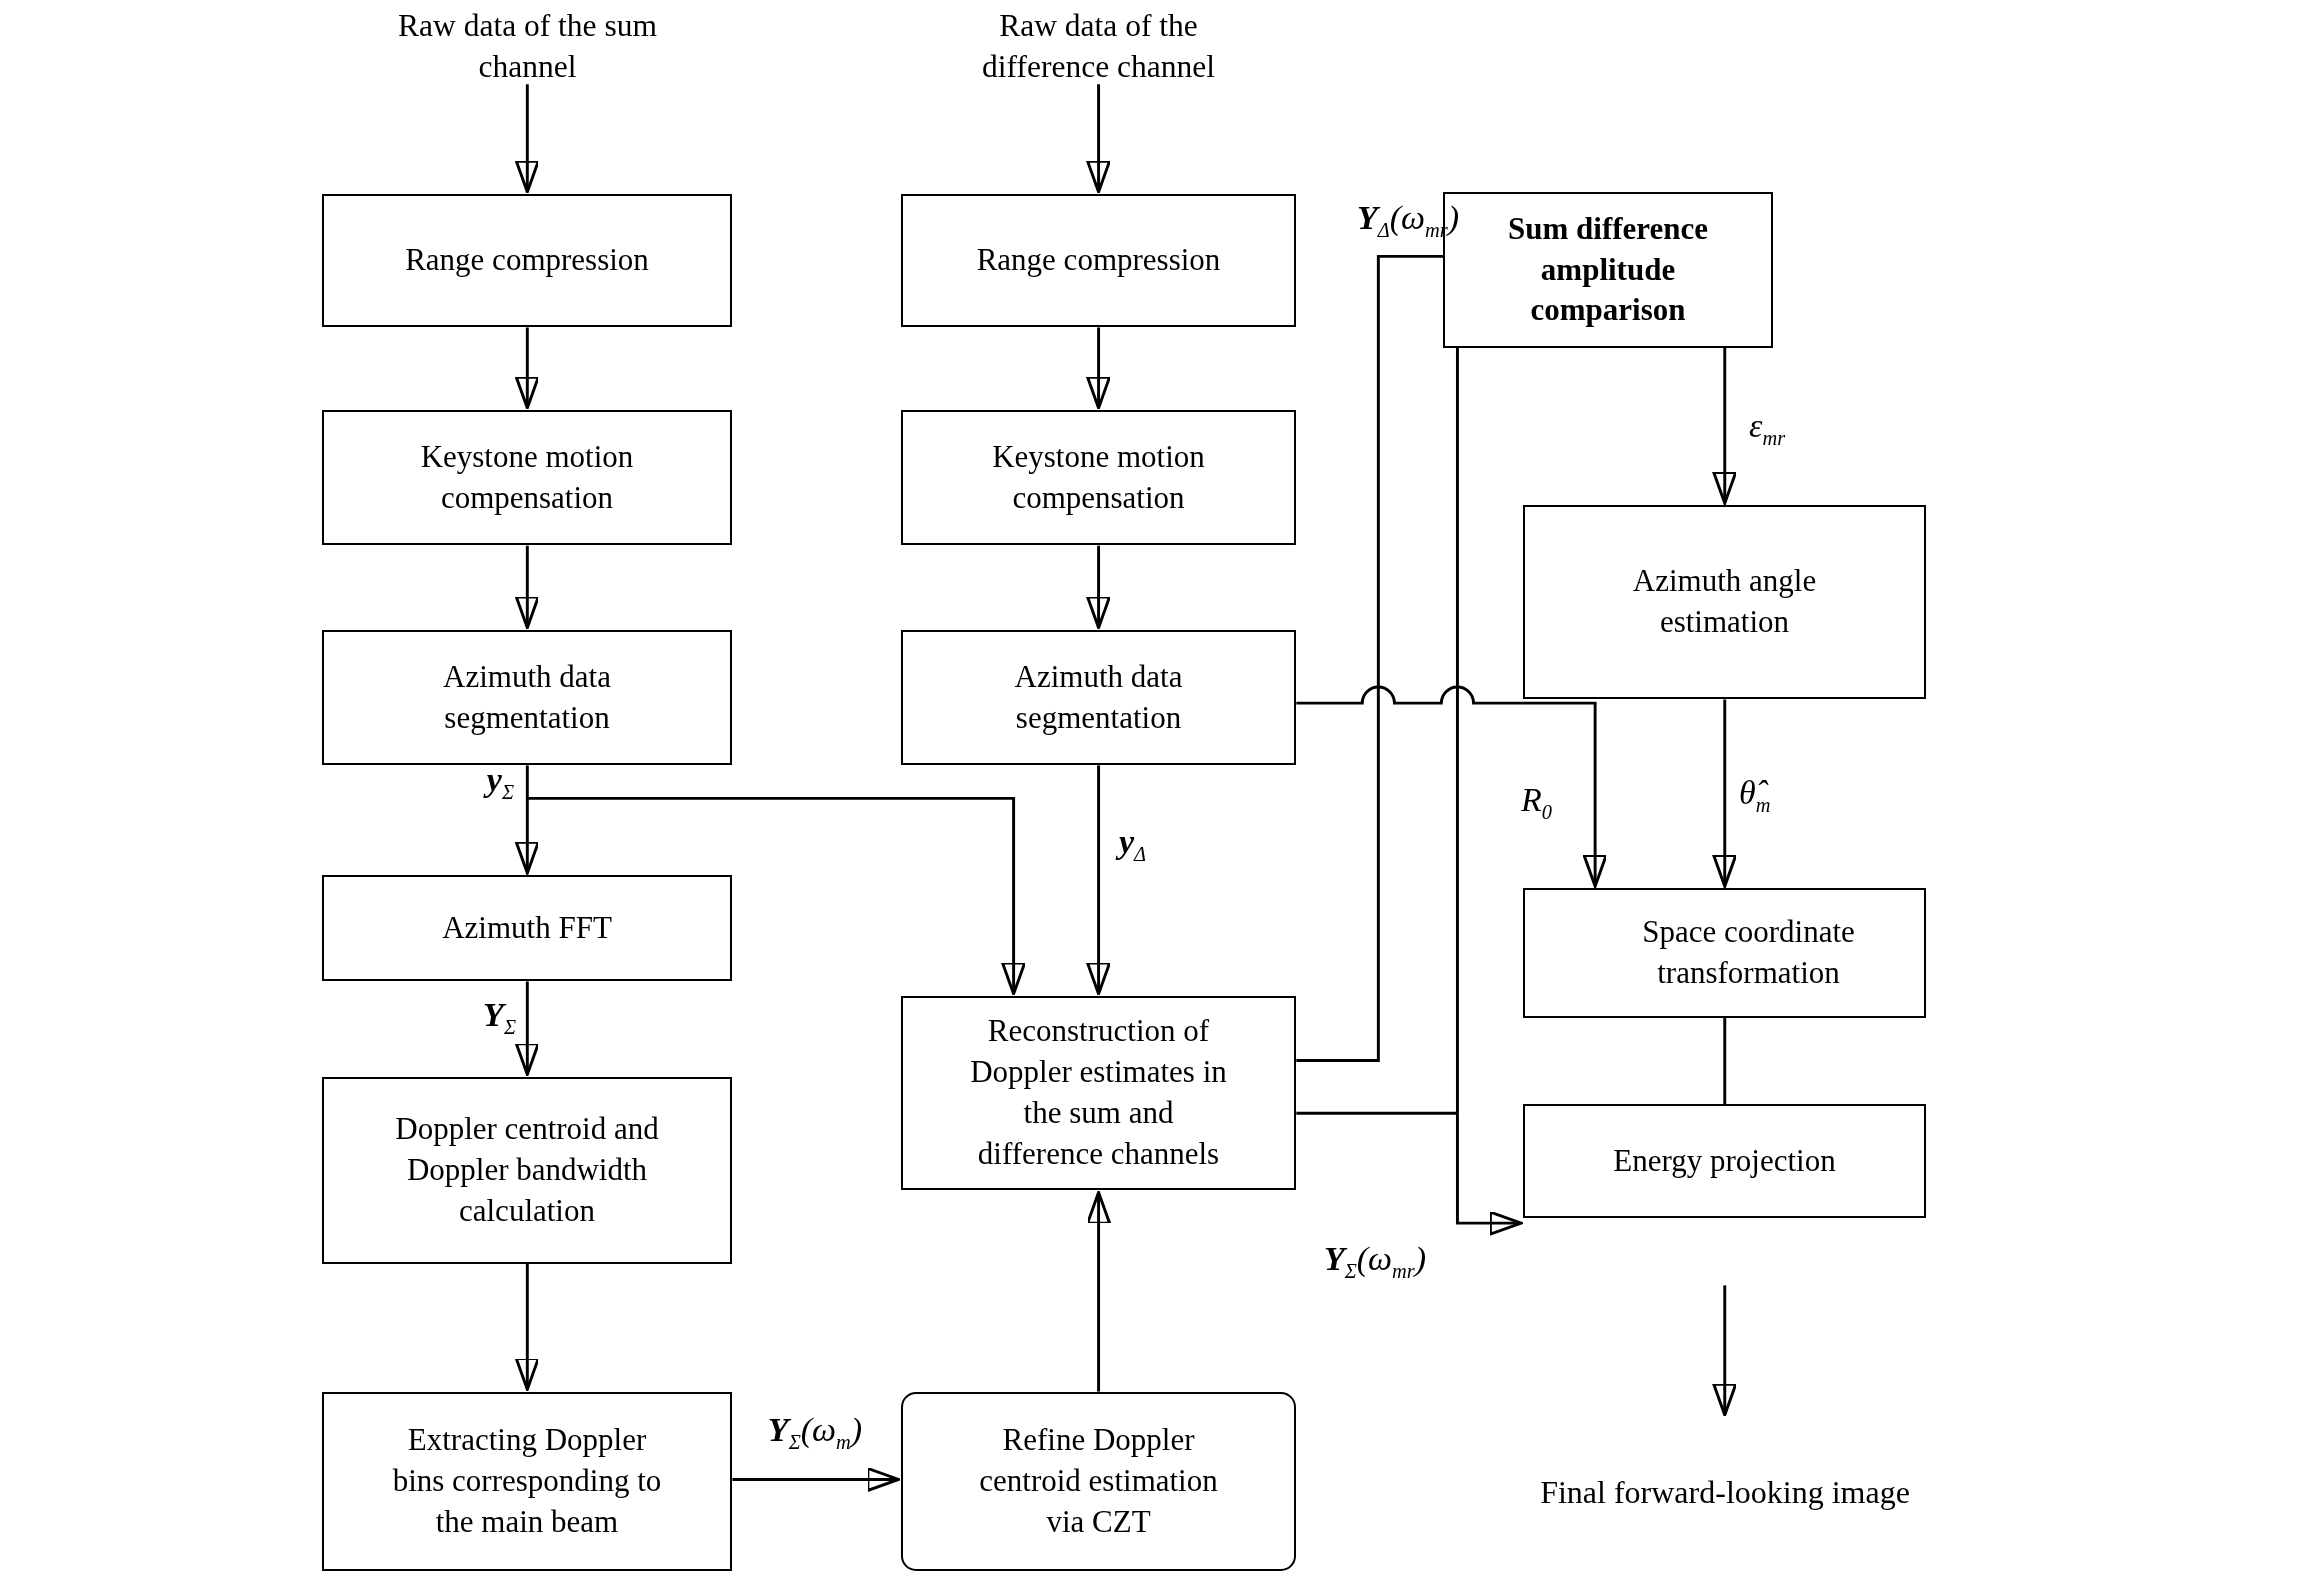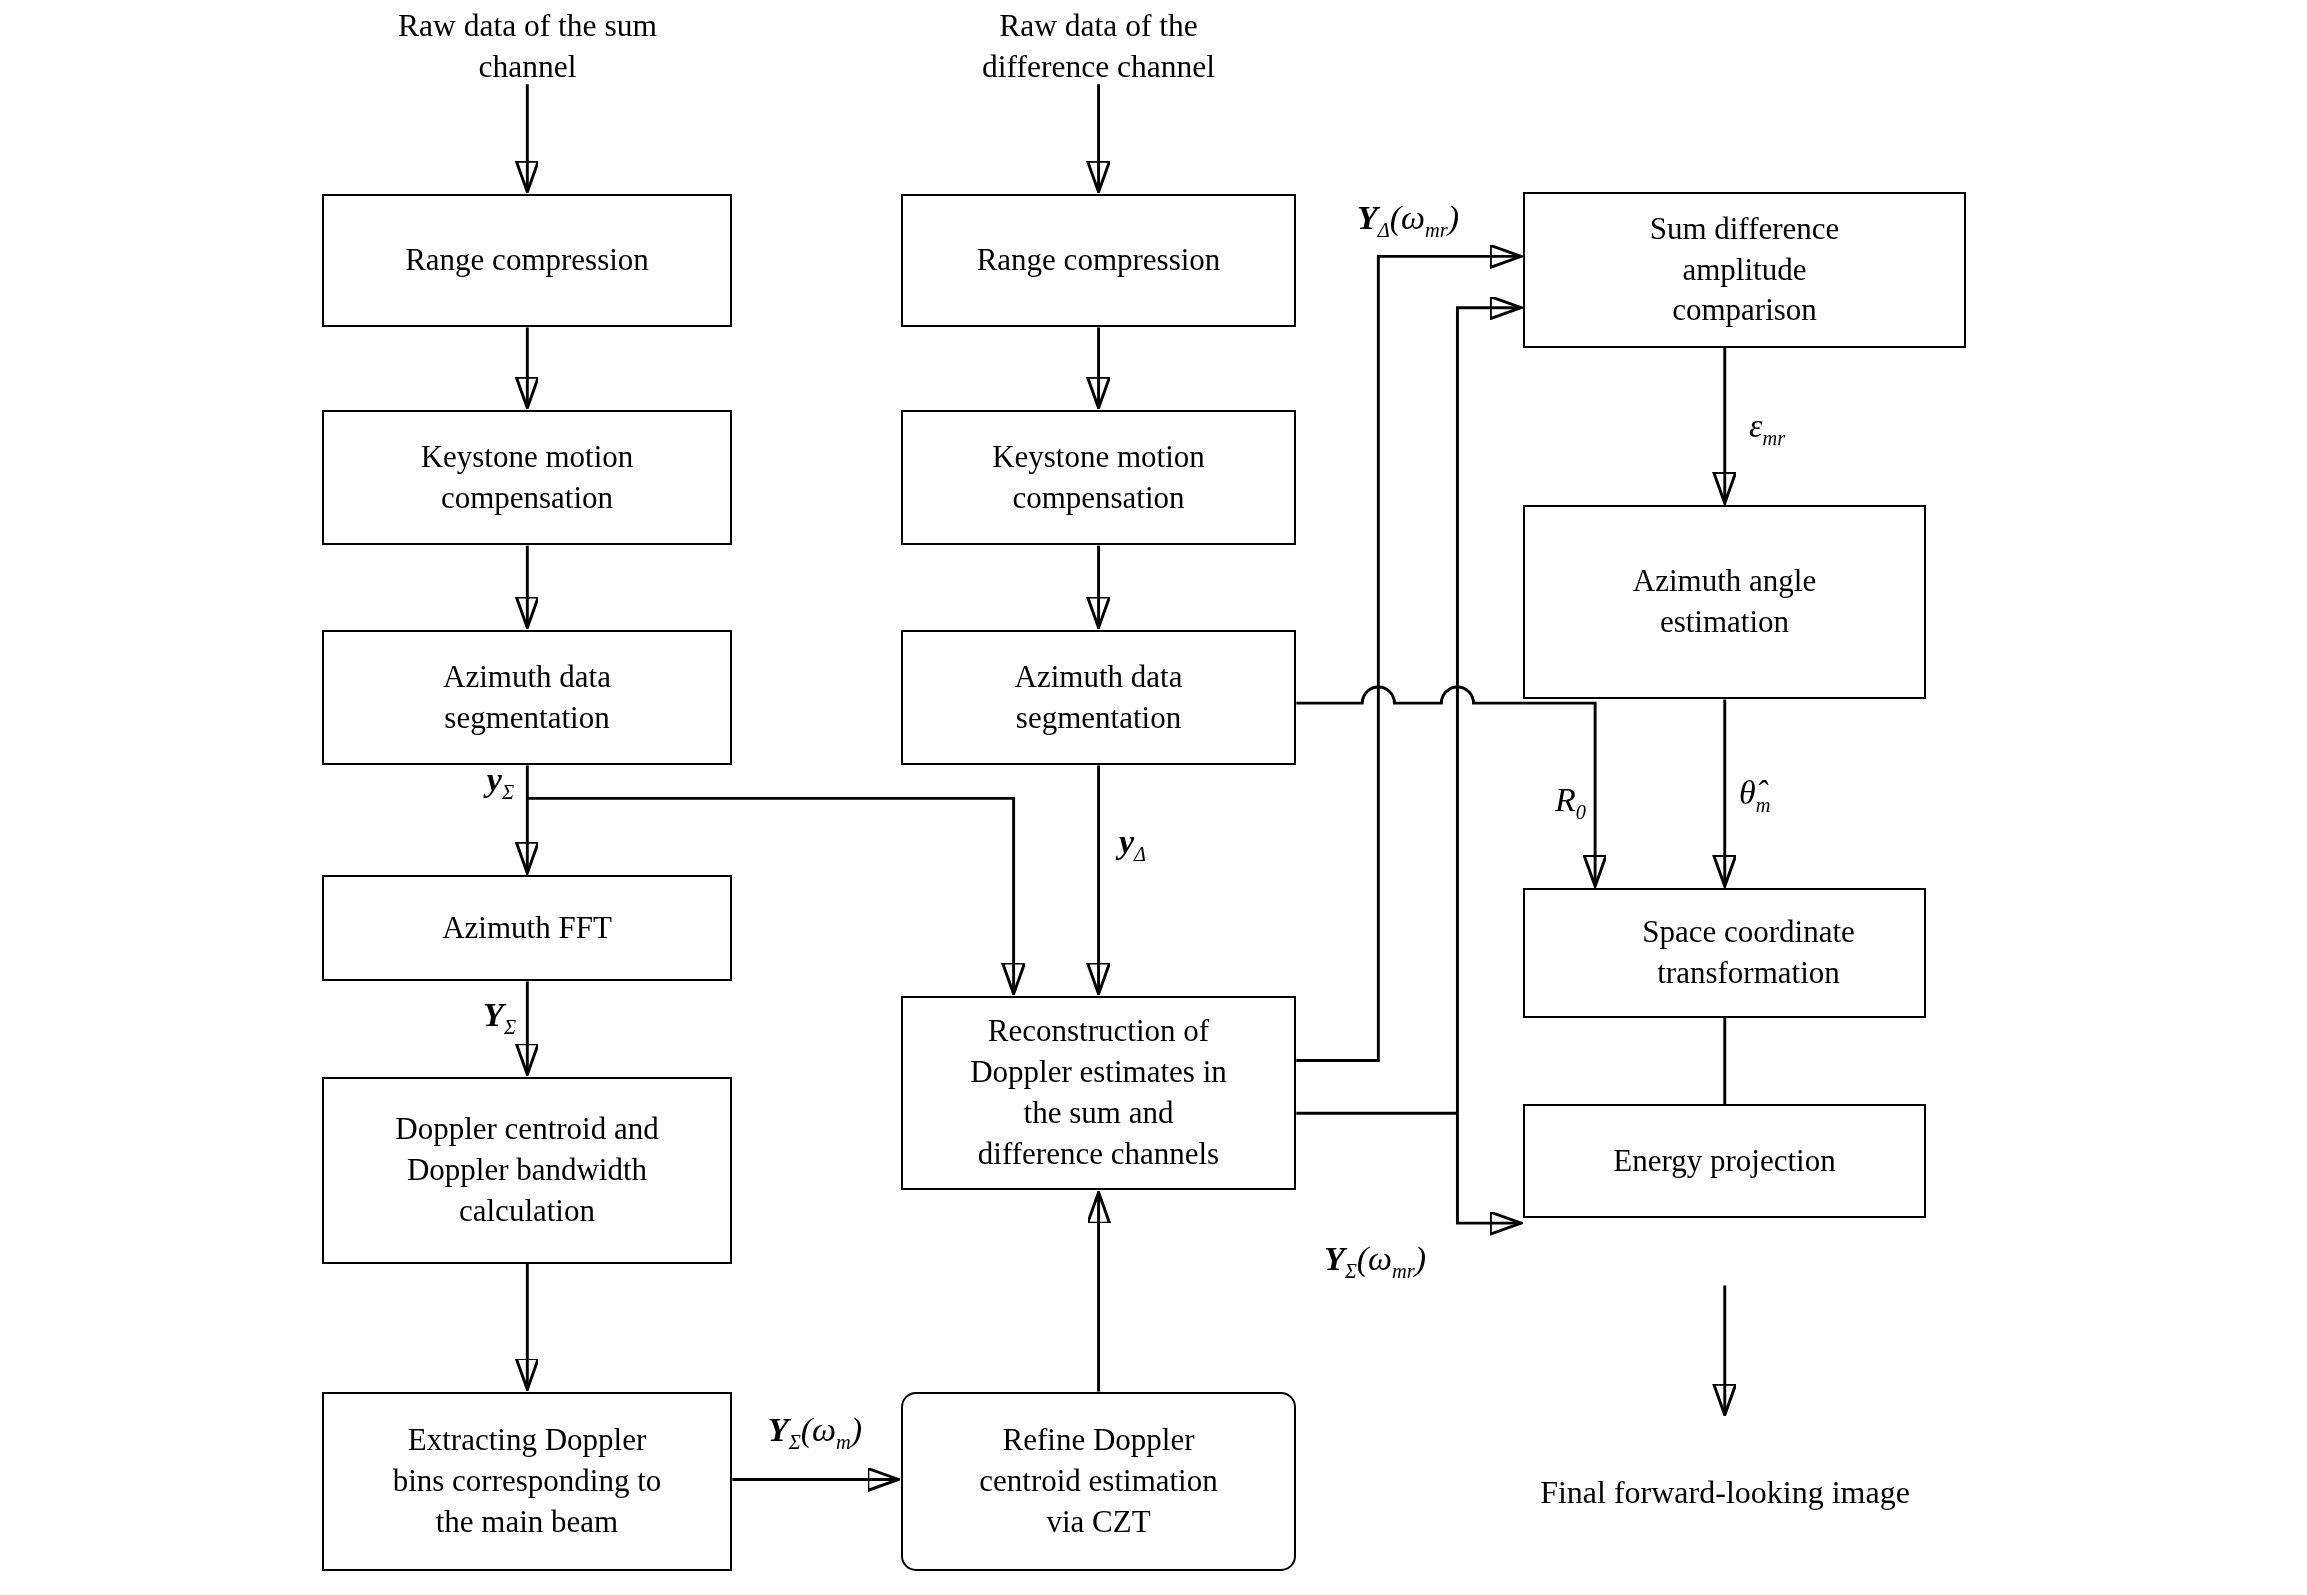--- a/index.html
+++ b/index.html
@@ -88,35 +88,35 @@
   <div class="box" style="left:901px; top:630px; width:395px; height:135px;">Azimuth data
 segmentation</div>
   <div class="box" style="left:901px; top:996px; width:395px; height:194px;">Reconstruction of
 Doppler estimates in
 the sum and
 difference channels</div>
   <div class="box" style="left:901px; top:1392px; width:395px; height:179px;border-radius:15px;">Refine Doppler
 centroid estimation
 via CZT</div>
 
-  <div class="box" style="left:1523px; top:192px; width:443px; height:156px;">Sum difference
+  <div class="box" style="left:1443px; top:192px; width:330px; height:156px;font-weight:bold;">Sum difference
 amplitude
 comparison</div>
   <div class="box" style="left:1523px; top:505px; width:403px; height:194px;">Azimuth angle
 estimation</div>
   <div class="box" style="left:1523px; top:888px; width:403px; height:130px;padding-left:48px;">Space coordinate
 transformation</div>
   <div class="box" style="left:1523px; top:1104px; width:403px; height:114px;">Energy projection</div>
 
   <div class="mlabel a-right" style="left:514px;  top:782px;"><b>y</b><sub>Σ</sub></div>
   <div class="mlabel a-right" style="left:516px;  top:1017px;"><b>Y</b><sub>Σ</sub></div>
   <div class="mlabel a-left" style="left:1119px; top:844px;"><b>y</b><sub>Δ</sub></div>
   <div class="mlabel a-center" style="left:815px; top:1432px;"><b>Y</b><sub>Σ</sub>(ω<sub>m</sub>)</div>
   <div class="mlabel a-center" style="left:1408px; top:220px;"><b>Y</b><sub>Δ</sub>(ω<sub>mr</sub>)</div>
   <div class="mlabel a-center" style="left:1375px; top:1261px;"><b>Y</b><sub>Σ</sub>(ω<sub>mr</sub>)</div>
   <div class="mlabel a-left" style="left:1749px; top:428px;">ε<sub>mr</sub></div>
-  <div class="mlabel a-right" style="left:1586px; top:802px;">R<sub>0</sub></div>
+  <div class="mlabel a-right" style="left:1552px; top:802px;">R<sub>0</sub></div>
   <div class="mlabel a-left" style="left:1739px; top:795px;">θ̂<sub>m</sub></div>
 
   <div class="final-text a-center" style="left:1725px; top:1472px;">Final forward-looking image</div>
 
 </div>
 
 
 </body></html>

